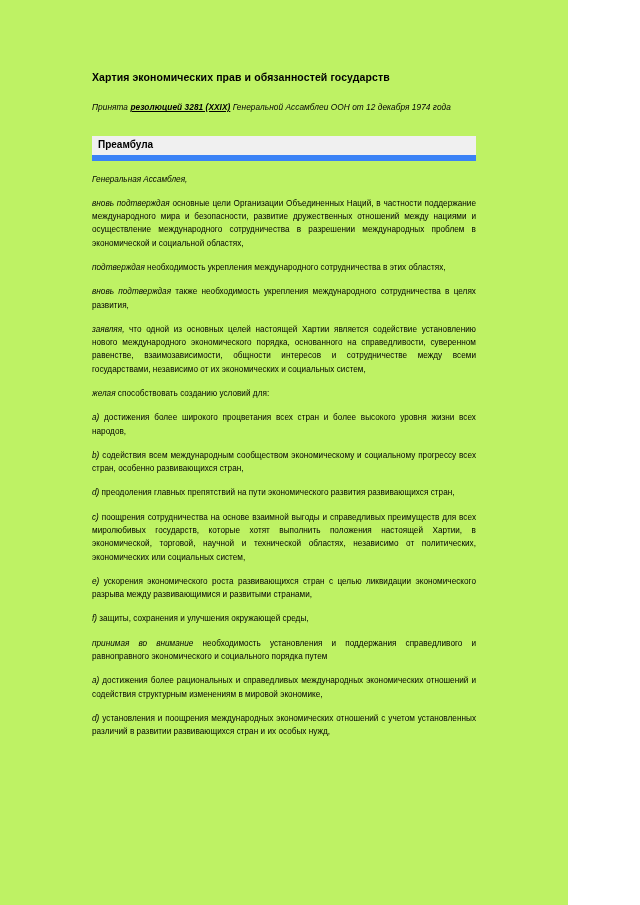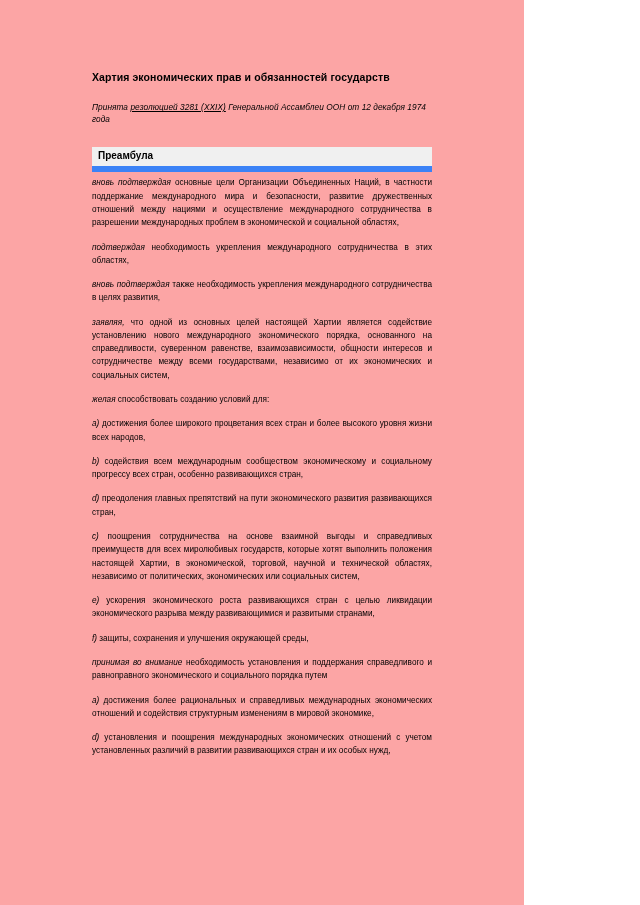--- a/index.html
+++ b/index.html
@@ -9,43 +9,43 @@
   }
   body {
     width: 640px;
     height: 905px;
     font-family: "Liberation Sans", sans-serif;
     color: #000000;
     overflow: hidden;
   }
   #page {
     position: relative;
-    width: 524px;
+    width: 568px;
     height: 905px;
-    background: #fca5a5;
+    background: #bef264;
     box-sizing: border-box;
     padding: 70px 92px 0 92px;
   }
   .doc-title {
     font-size: 10.5px;
     font-weight: bold;
     line-height: 1.35;
     margin: 0 0 18px 0;
     letter-spacing: 0.1px;
   }
   .adopted-line {
     font-size: 8.3px;
     font-style: italic;
     line-height: 1.4;
     margin: 0 0 22px 0;
     letter-spacing: 0.05px;
   }
   .adopted-line .res-link {
     font-style: italic;
-    font-weight: normal;
+    font-weight: bold;
     text-decoration: underline;
     color: #000000;
   }
   .adopted-line .normal {
   }
   .section-head {
     font-size: 10px;
     font-weight: bold;
     margin: 0 0 4px 0;
     padding: 3px 0 4px 6px;
@@ -76,20 +76,21 @@
 <div id="page">
 
   <h1 class="doc-title">Хартия экономических прав и обязанностей государств</h1>
 
   <p class="adopted-line">
     <span class="normal">Принята </span><a href="#" class="res-link">резолюцией 3281 (XXIX)</a><span class="normal"> Генеральной Ассамблеи ООН от 12 декабря 1974 года</span>
   </p>
 
   <div class="section-head">Преамбула</div>
 
+  <p class="assembly">Генеральная Ассамблея,</p>
 
   <p class="para"><span class="it">вновь подтверждая</span><span> основные цели Организации Объединенных Наций, в частности поддержание международного мира и безопасности, развитие дружественных отношений между нациями и осуществление международного сотрудничества в разрешении международных проблем в экономической и социальной областях,</span></p>
 
   <p class="para"><span class="it">подтверждая</span><span> необходимость укрепления международного сотрудничества в этих областях,</span></p>
 
   <p class="para"><span class="it">вновь подтверждая</span><span> также необходимость укрепления международного сотрудничества в целях развития,</span></p>
 
   <p class="para"><span class="it">заявляя,</span><span> что одной из основных целей настоящей Хартии является содействие установлению нового международного экономического порядка, основанного на справедливости, суверенном равенстве, взаимозависимости, общности интересов и сотрудничестве между всеми государствами, независимо от их экономических и социальных систем,</span></p>
 
   <p class="para"><span class="it">желая</span><span> способствовать созданию условий для:</span></p>

